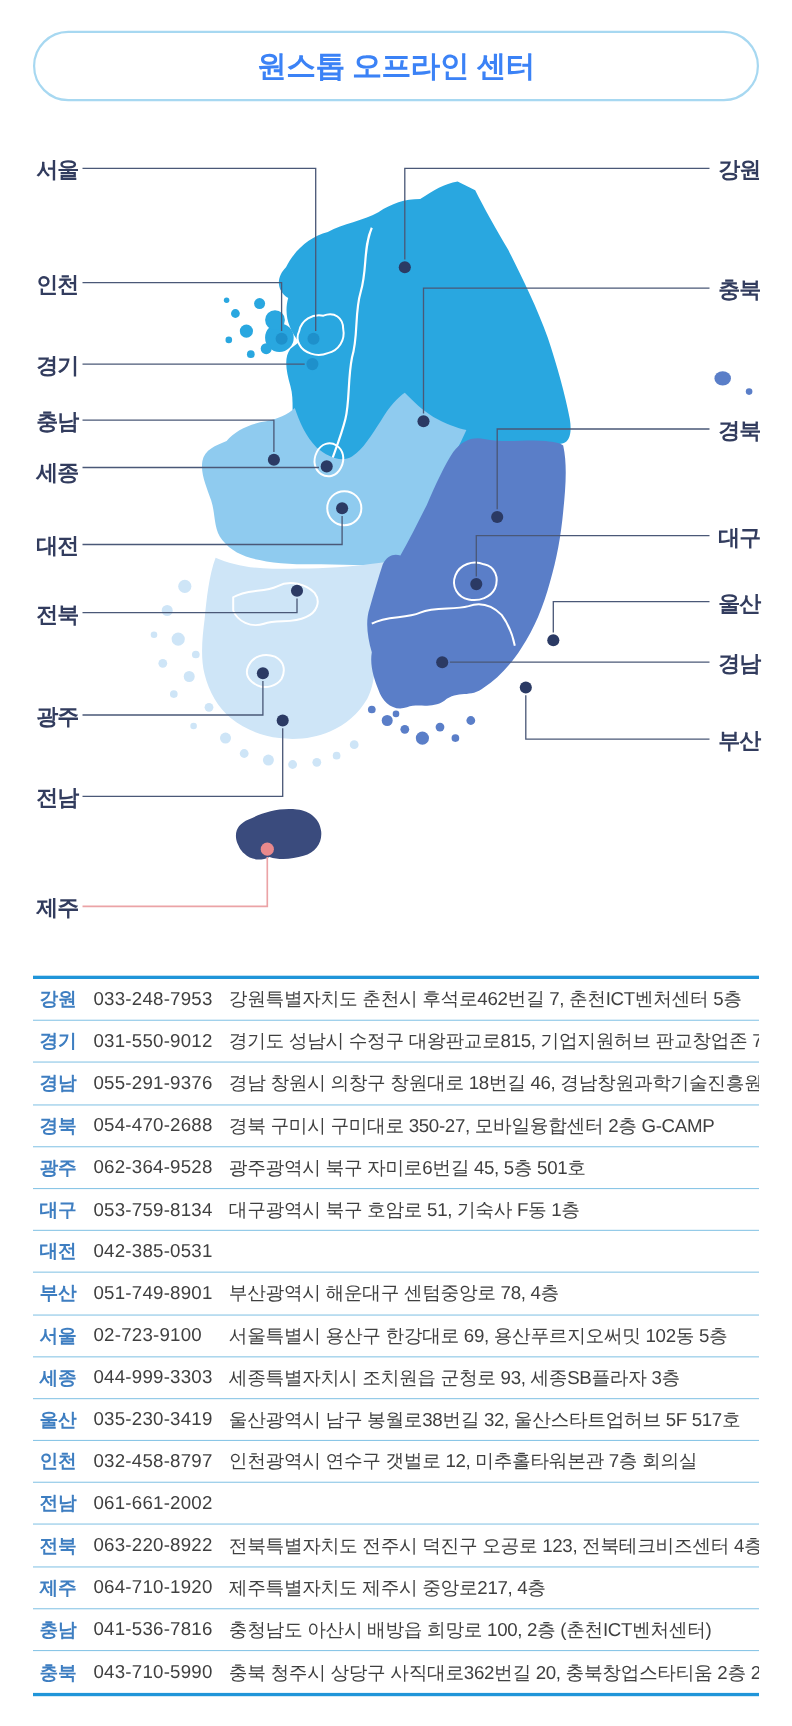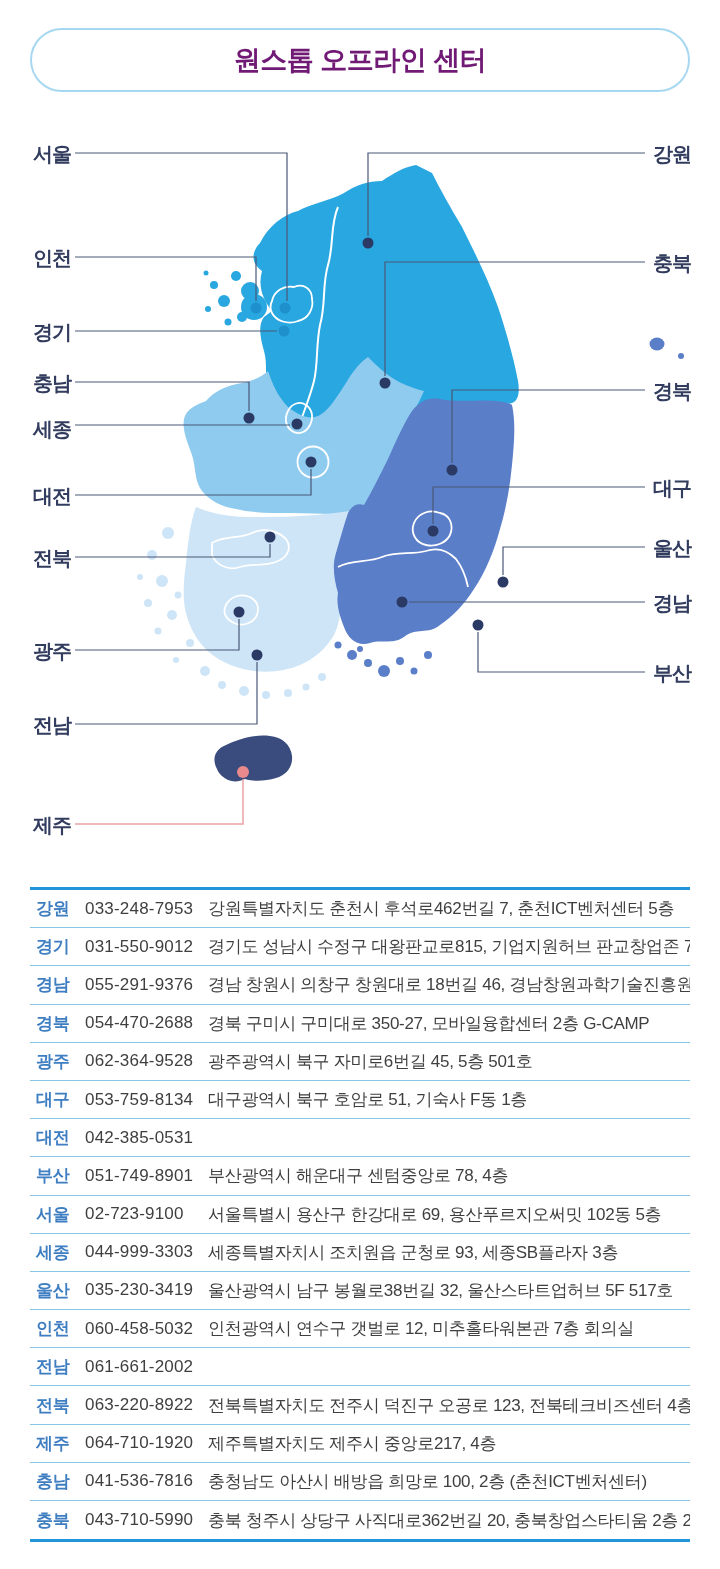--- a/index.html
+++ b/index.html
@@ -7,21 +7,21 @@
     width:720px; height:1569px; position:relative; overflow:hidden;
     background:#ffffff;
     font-family:"Liberation Sans","DejaVu Sans",sans-serif;
   }
   
   .title-pill {
     position:absolute; left:30px; top:28px; width:660px; height:64px;
     border:2px solid #a7d8f1; border-radius:34px; box-sizing:border-box;
     display:flex; align-items:center; justify-content:center;
   }
-  .title-pill span { color:#701a75; font-size:27px; font-weight:bold; letter-spacing:-0.5px; }
+  .title-pill span { color:#3b82f6; font-size:27px; font-weight:bold; letter-spacing:-0.5px; }
 
   
   .map-wrap { position:absolute; left:0; top:115px; width:720px; height:760px; }
   .map-wrap svg { position:absolute; left:0; top:0; }
   .map-label {
     position:absolute; font-size:20px; font-weight:bold; color:#323c5e;
     letter-spacing:-1px; white-space:nowrap;
   }
 
   
@@ -267,21 +267,21 @@
       <span class="tphone">044-999-3303</span>
       <span class="taddr">세종특별자치시 조치원읍 군청로 93, 세종SB플라자 3층</span>
     </div>
   <div class="trow">
       <span class="tregion">울산</span>
       <span class="tphone">035-230-3419</span>
       <span class="taddr">울산광역시 남구 봉월로38번길 32, 울산스타트업허브 5F 517호</span>
     </div>
   <div class="trow">
       <span class="tregion">인천</span>
-      <span class="tphone">060-458-5032</span>
+      <span class="tphone">032-458-8797</span>
       <span class="taddr">인천광역시 연수구 갯벌로 12, 미추홀타워본관 7층 회의실</span>
     </div>
   <div class="trow">
       <span class="tregion">전남</span>
       <span class="tphone">061-661-2002</span>
     </div>
   <div class="trow">
       <span class="tregion">전북</span>
       <span class="tphone">063-220-8922</span>
       <span class="taddr">전북특별자치도 전주시 덕진구 오공로 123, 전북테크비즈센터 4층</span>

